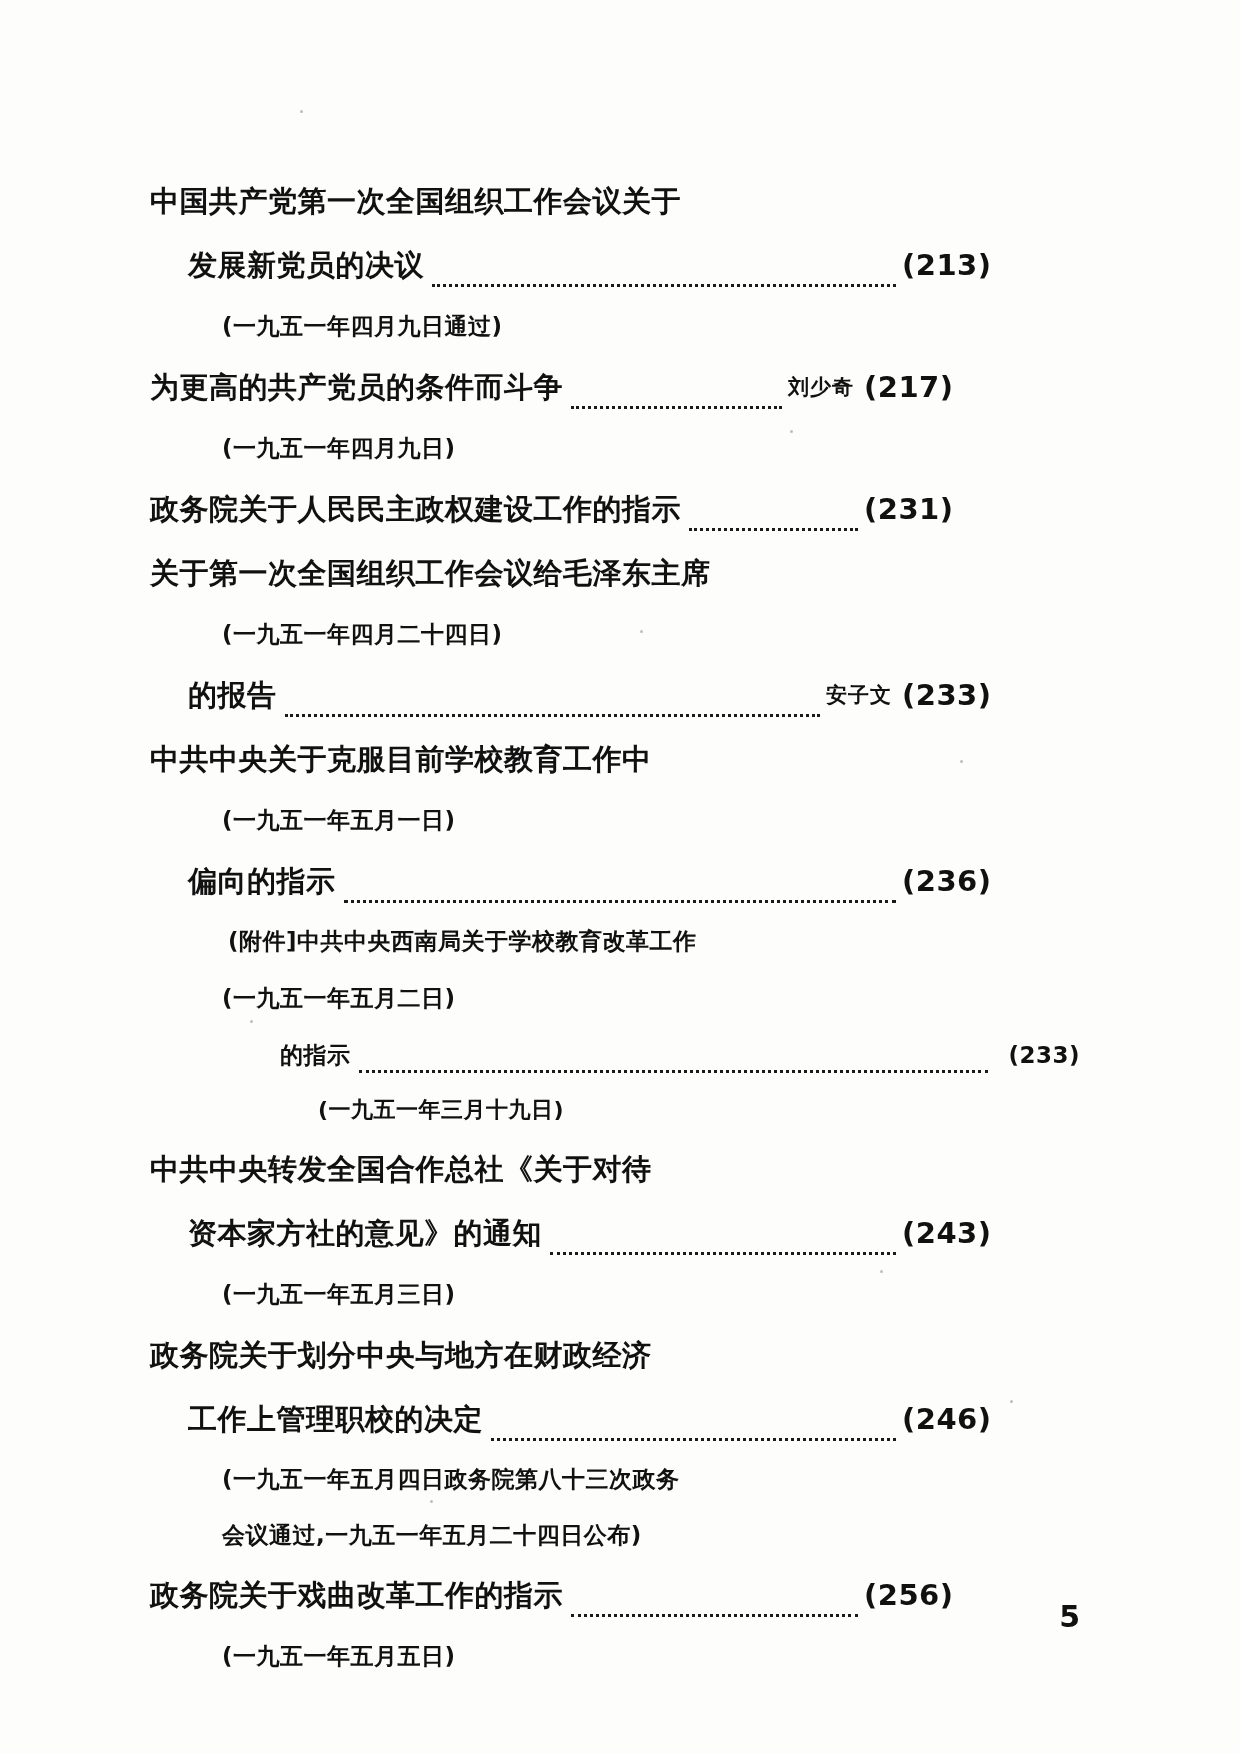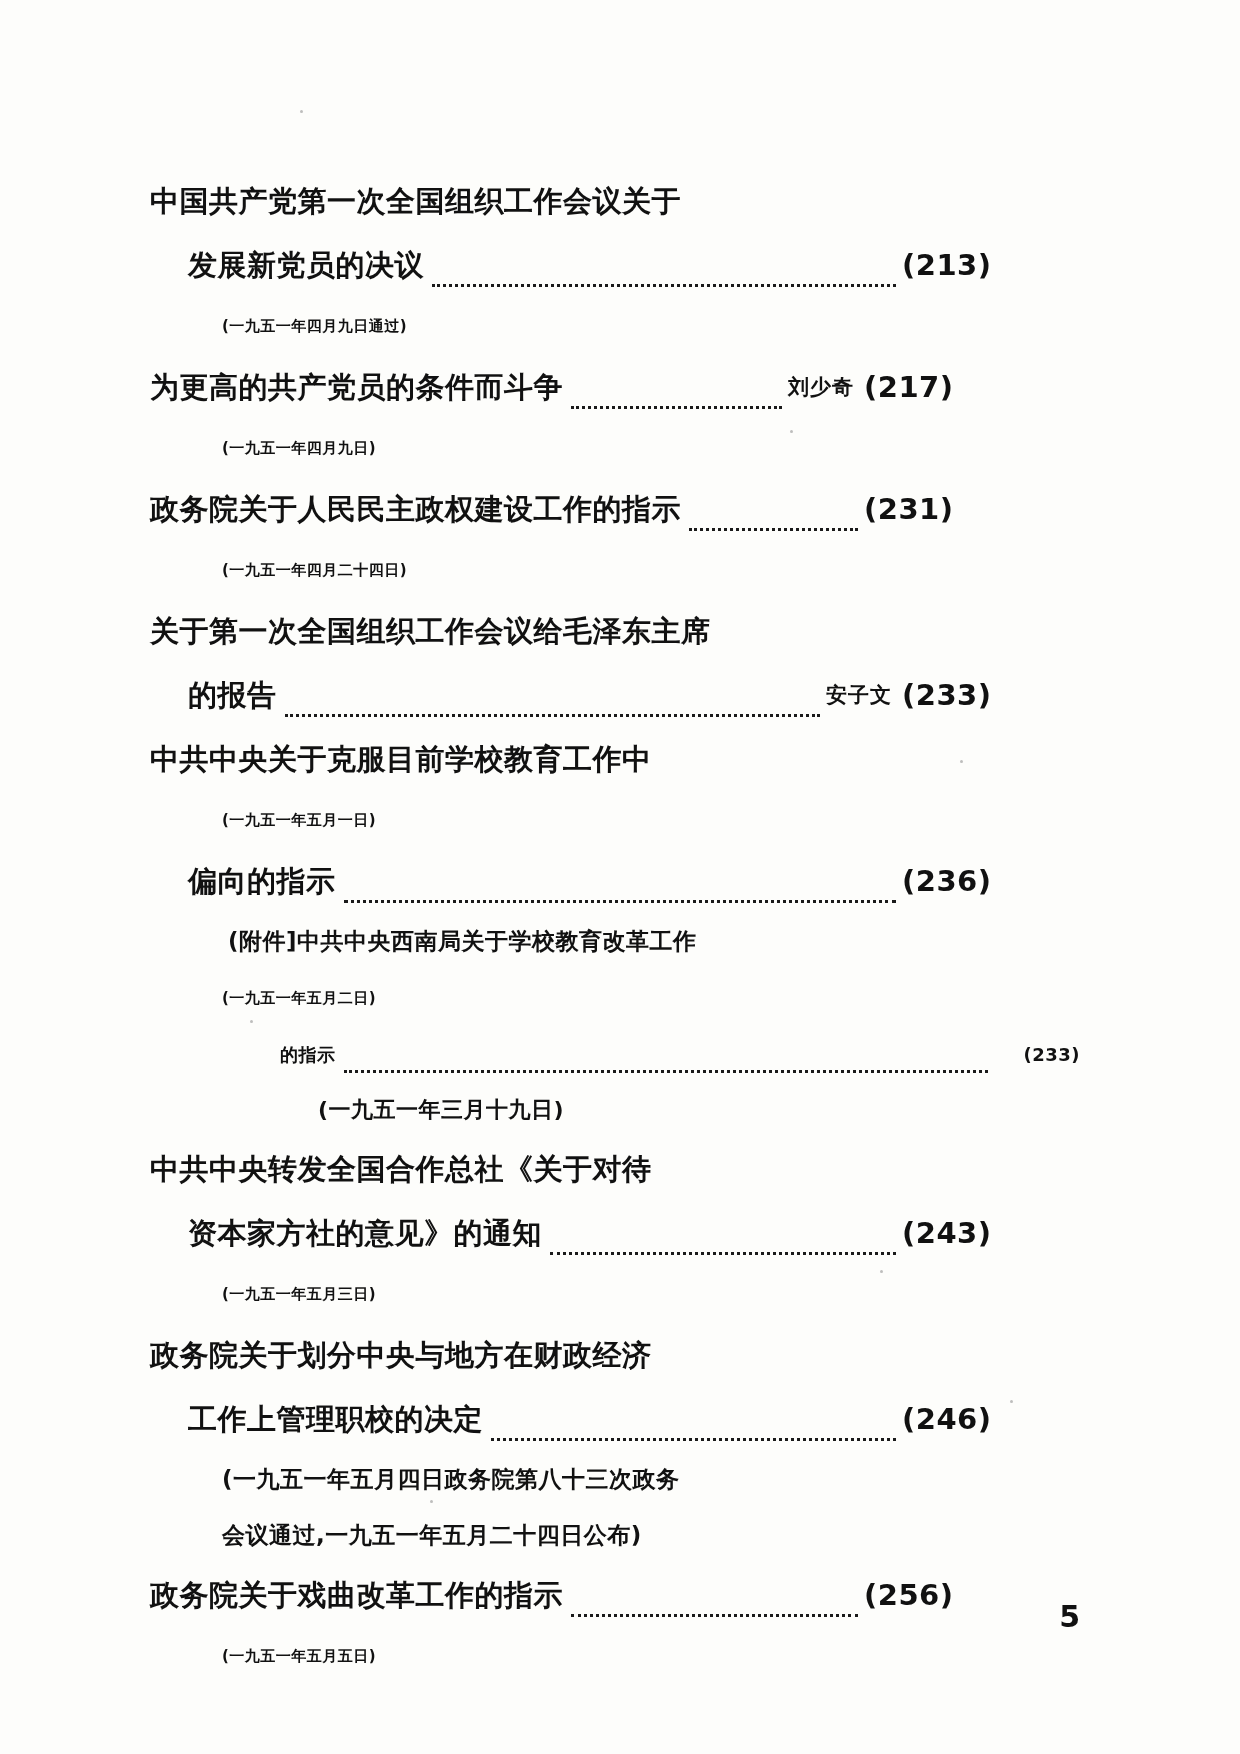--- a/index.html
+++ b/index.html
@@ -66,33 +66,33 @@
   .lvl-title {
     font-size: 29px;
     line-height: 62px;
   }
   .lvl-title2 {
     font-size: 29px;
     line-height: 62px;
     padding-left: 38px;
   }
   .lvl-date {
-    font-size: 15px;
+    font-size: 23px;
     line-height: 56px;
     padding-left: 72px;
     font-weight: bold;
     letter-spacing: 1px;
   }
   .lvl-attach {
     font-size: 23px;
     line-height: 54px;
     padding-left: 78px;
   }
   .lvl-attach2 {
-    font-size: 18px;
+    font-size: 23px;
     line-height: 54px;
     padding-left: 130px;
   }
   .lvl-attach-date {
     font-size: 22px;
     line-height: 52px;
     padding-left: 168px;
     font-weight: bold;
     letter-spacing: 1px;
     align-items: flex-end;
@@ -144,25 +144,25 @@
         <span class="page-no">(217)</span>
       </div>
       <div class="entry lvl-date no-leader">
         <span class="txt">(一九五一年四月九日)</span>
       </div>
       <div class="entry lvl-title">
         <span class="txt">政务院关于人民民主政权建设工作的指示</span>
         <span class="leader"></span>
         <span class="page-no">(231)</span>
       </div>
+      <div class="entry lvl-title no-leader">
+        <span class="txt">关于第一次全国组织工作会议给毛泽东主席</span>
+      </div>
       <div class="entry lvl-date no-leader">
         <span class="txt">(一九五一年四月二十四日)</span>
-      </div>
-      <div class="entry lvl-title no-leader">
-        <span class="txt">关于第一次全国组织工作会议给毛泽东主席</span>
       </div>
       <div class="entry lvl-title2">
         <span class="txt">的报告</span>
         <span class="leader"></span>
         <span class="author">安子文</span>
         <span class="page-no">(233)</span>
       </div>
       <div class="entry lvl-title no-leader">
         <span class="txt">中共中央关于克服目前学校教育工作中</span>
       </div>

